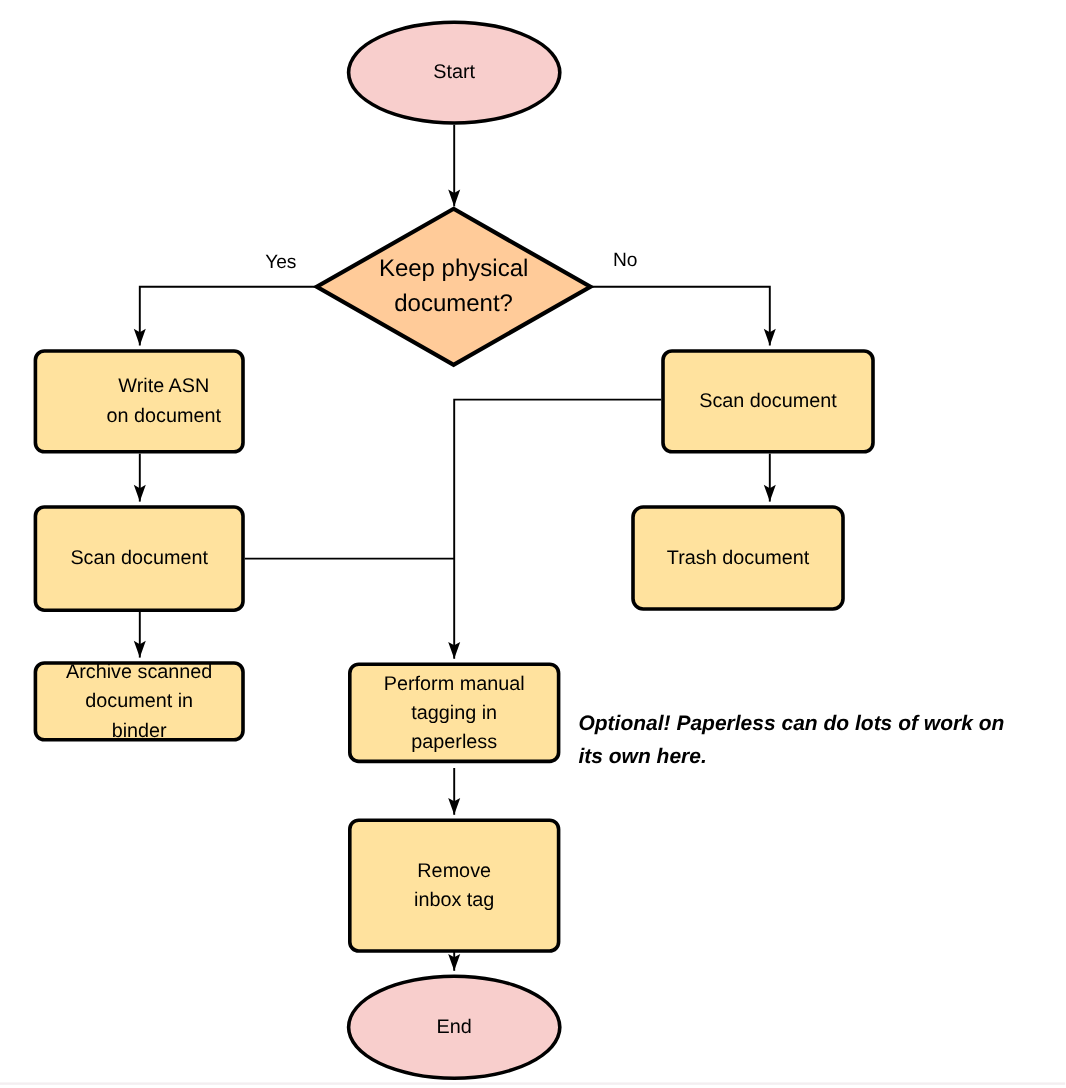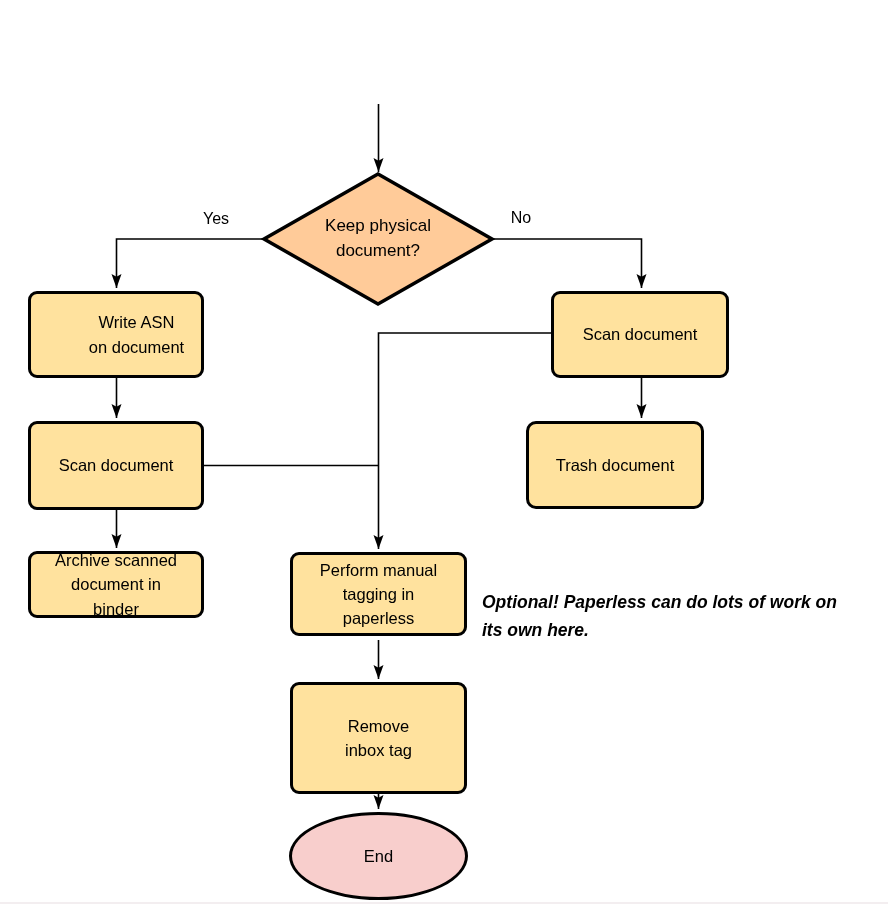--- a/index.html
+++ b/index.html
@@ -32,21 +32,21 @@
     background: var(--terminal-fill, #f8cecc);
     border: 3px solid var(--stroke, #000);
     border-radius: 50%;
   }
   .decision-text {
     position: absolute;
     display: flex;
     align-items: center;
     justify-content: center;
     text-align: center;
-    font-size: 17px;
+    font-size: 20px;
     line-height: 1.45;
   }
   .label { white-space: pre-line; }
   .edge-label {
     position: absolute;
     font-size: 16px;
     text-align: center;
   }
   .note {
     position: absolute;
@@ -85,27 +85,30 @@
       <path d="M 641.5 378 L 641.5 418" marker-end="url(#arrow)"></path>
       <path d="M 551 333 L 378.5 333 L 378.5 549" marker-end="url(#arrow)"></path>
       <path d="M 204 465.5 L 378.5 465.5"></path>
       <path d="M 378.5 640 L 378.5 679" marker-end="url(#arrow)"></path>
       <path d="M 378.5 770 L 378.5 809" marker-end="url(#arrow)"></path>
     </g>
 
     <polygon points="378,174 492,239 378,304 264,239" style="fill: var(--decision-fill, #ffcb99); stroke: var(--stroke, #000); stroke-width: 3.5;"></polygon>
   </svg>
 
+  <div class="node terminal" style="left:289px; top:17px; width:179px; height:87px;">
+    <span class="label">Start</span>
+  </div>
 
   <div class="decision-text" style="left:284px; top:197px; width:188px; height:84px;">
     <span class="label">Keep physical
 document?</span>
   </div>
 
-  <div class="edge-label" style="left:192px; top:210px; width:48px;">Yes</div>
+  <div class="edge-label" style="left:210px; top:210px; width:48px;">Yes</div>
   <div class="edge-label" style="left:497px; top:209px; width:48px;">No</div>
 
   <div class="node process" style="left:28px; top:291px; width:176px; height:87px;padding-left:41px;">
     <span class="label">Write ASN
 on document</span>
   </div>
 
   <div class="node process" style="left:28px; top:421px; width:176px; height:89px;">
     <span class="label">Scan document</span>
   </div>

